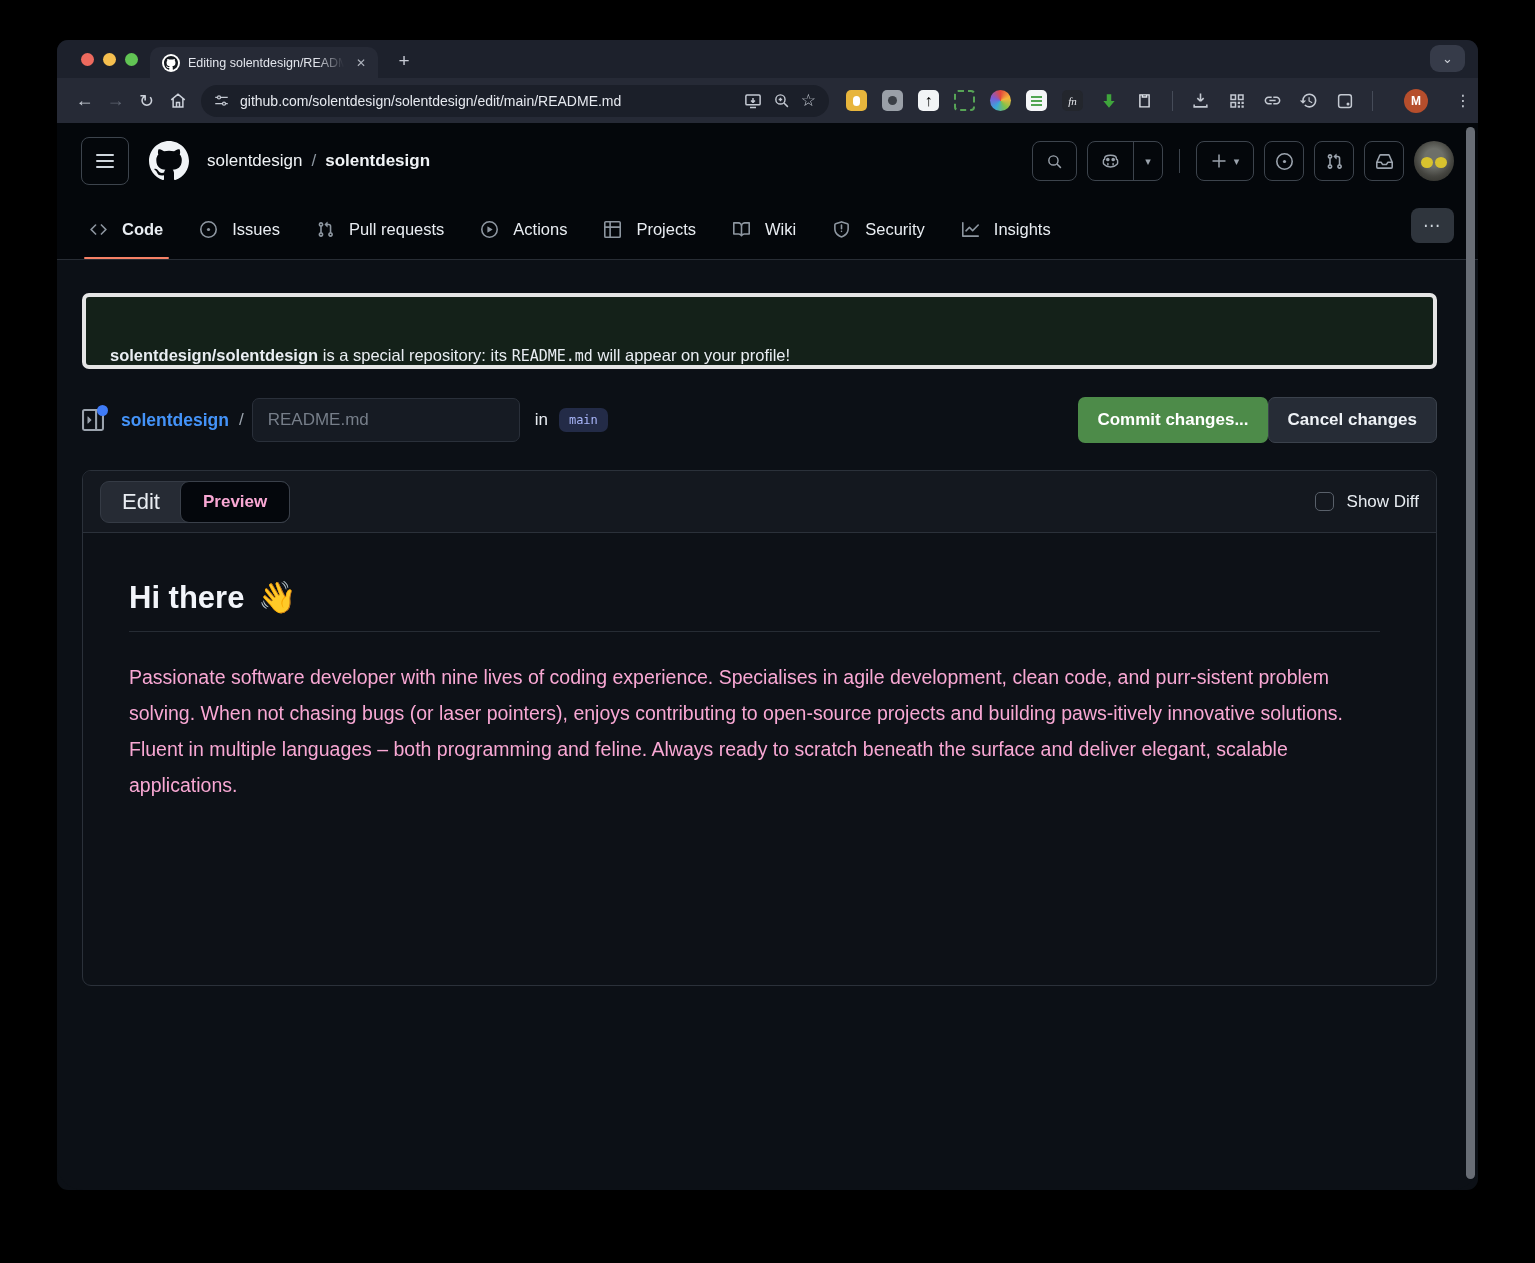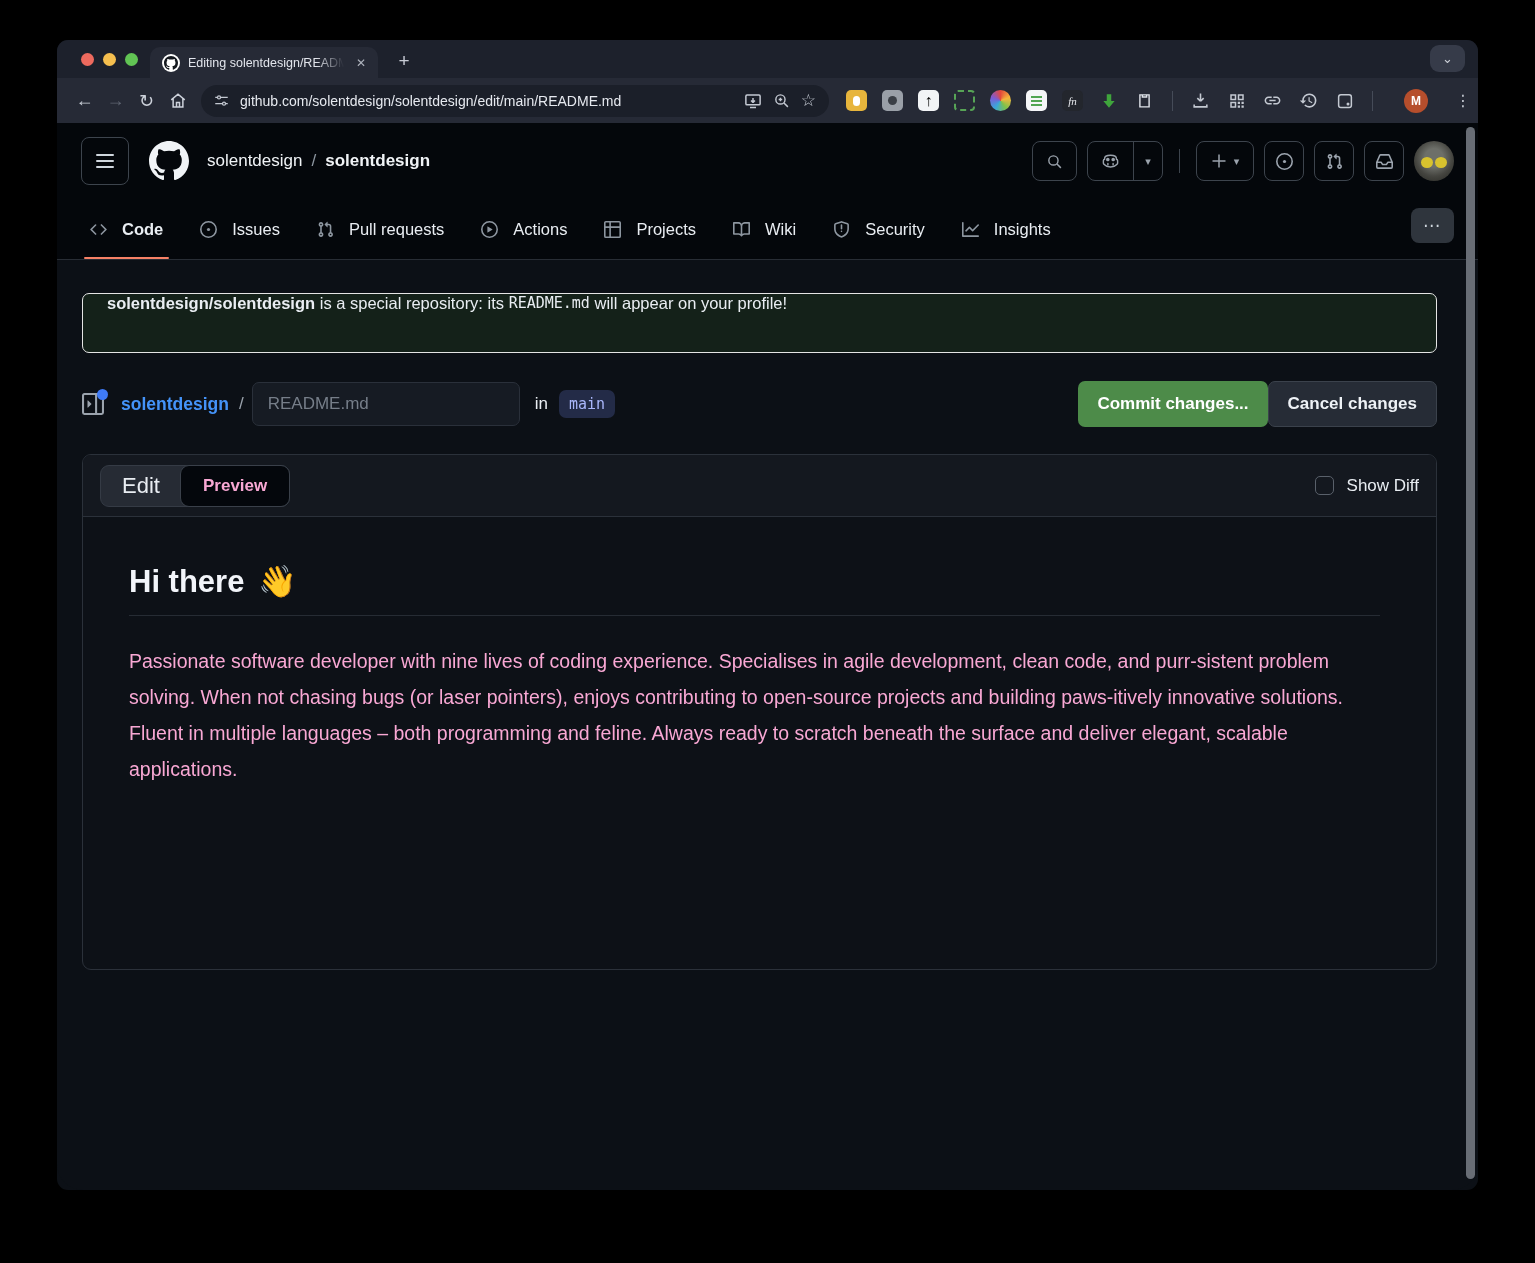--- a/index.html
+++ b/index.html
@@ -64,32 +64,32 @@
   .gh-avatar i.l { left:7px; } .gh-avatar i.r { right:7px; }
 
   .gh-nav { display:flex; align-items:center; margin-top:14px; }
   .nav-item { display:flex; align-items:center; gap:15px; padding:0 9px; margin-right:19px; height:60px; position:relative; color:#e9edf2; font-size:16.5px; }
   .nav-item svg { color:#8d96a0; }
   .nav-item.active { font-weight:700; }
   .nav-item.active::after { content:""; position:absolute; left:3px; right:3px; bottom:0; height:2.5px; background:#f78166; border-radius:3px; }
   .nav-more { margin-left:auto; width:43px; height:35px; border-radius:8px; background:#2f353d; color:#cfd6dd; display:flex; align-items:center; justify-content:center; font-size:17px; letter-spacing:2px; margin-bottom:8px; }
 
   .gh-main { padding:33px 41px 0 25px; }
-  .banner { border:1px solid #e5e5e5; background:#142119; border-radius:7px; padding:0 24px; height:60px; display:flex; align-items:flex-start; font-size:16.5px; color:#e9edf2; white-space:pre-wrap; }
+  .banner { border:4px solid #e5e5e5; background:#142119; border-radius:7px; padding:0 24px; height:76px; display:flex; align-items:flex-end; font-size:16.5px; color:#e9edf2; white-space:pre-wrap; }
   .banner b { font-weight:700; }
   .banner code { font-family:"DejaVu Sans Mono","Liberation Mono",monospace; font-size:15px; }
 
   .filebar { display:flex; align-items:center; margin-top:28px; height:46px; }
   .ft-icon { position:relative; color:#9ba3ad; display:flex; }
   .ft-dot { position:absolute; top:-4px; right:-4px; width:11px; height:11px; border-radius:50%; background:#3f7bf7; }
   .repo-link { color:#4493f8; font-weight:600; font-size:17.5px; margin-left:17px; }
   .fb-sep { color:#9ba3ad; font-size:17px; margin:0 8px 0 10px; }
   .fn-input { width:268px; height:44px; background:#161b23; border:1px solid #2a303a; border-radius:7px; padding:0 15px; color:#767e89; font-size:17px; display:flex; align-items:center; }
   .in-label { margin-left:15px; font-size:17px; color:#e9edf2; }
-  .branch { margin-left:11px; font-family:"DejaVu Sans Mono","Liberation Mono",monospace; font-size:15px; color:#a9b6fa; background:#232b47; padding:5px 10px; border-radius:7px; }
+  .branch { margin-left:11px; font-family:"DejaVu Sans Mono","Liberation Mono",monospace; font-size:12px; color:#a9b6fa; background:#232b47; padding:5px 10px; border-radius:7px; }
   .fb-spacer { flex:1; }
   .btn { height:46px; padding:0 19px; border-radius:7px; font-size:17px; font-weight:700; display:flex; align-items:center; }
   .btn-cancel { background:#262c36; border:1px solid #3b424c; color:#eef2f6; }
   .btn-commit { background:#4d8b49; border:none; color:#fff; margin-left:13px; }
 
   .editor { margin-top:27px; border:1px solid #2b313a; border-radius:9px; height:516px; overflow:hidden; background:#0d1117; }
   .ed-head { height:62px; background:#14181f; border-bottom:1px solid #2b313a; display:flex; align-items:center; padding:0 17px; }
   .segwrap { display:flex; align-items:center; background:#262b34; border:1px solid #353b45; border-radius:9px; height:42px; }
   .seg-edit { width:80px; text-align:center; color:#e9edf2; font-size:22px; }
   .seg-preview { height:42px; margin:-1px; padding:0 22px; background:#04070c; border:1px solid #3a404a; border-radius:9px; color:#f9a8d4; font-weight:700; font-size:17px; display:flex; align-items:center; }

